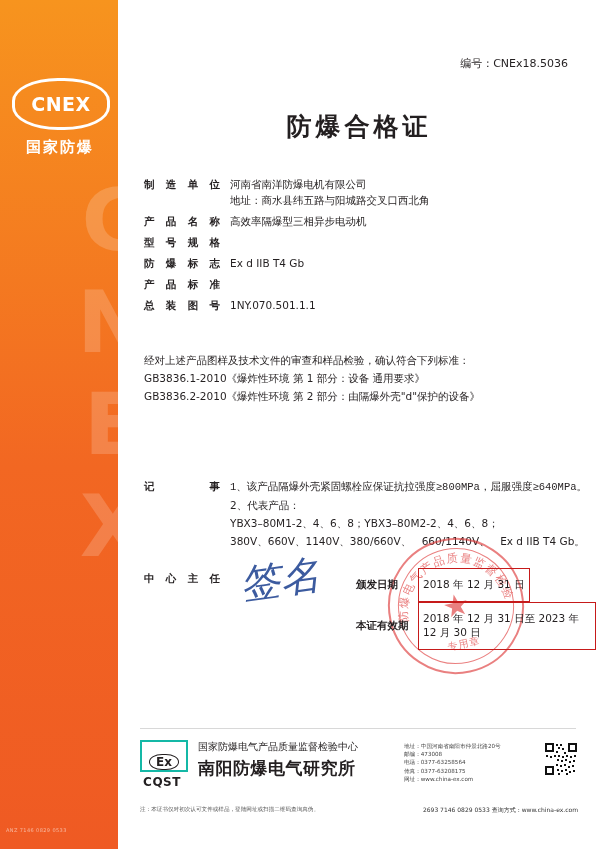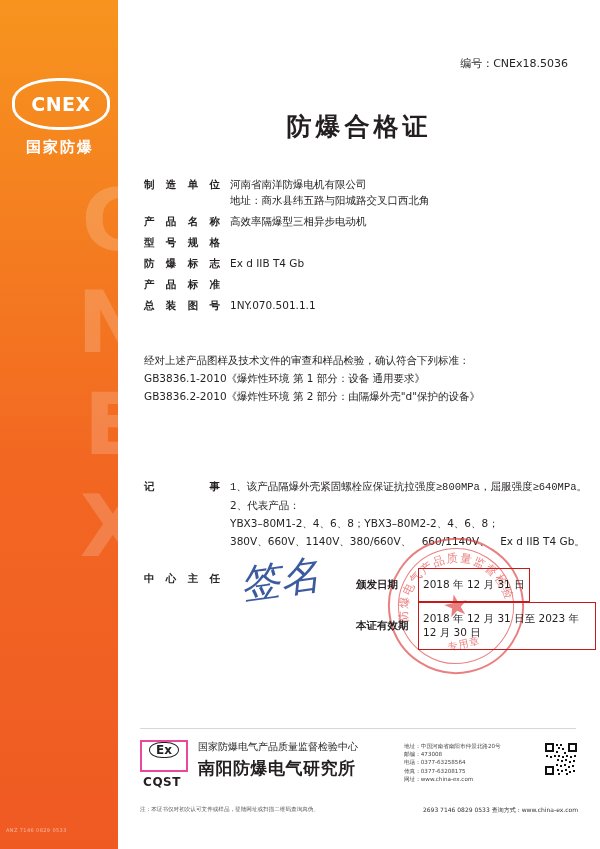--- a/index.html
+++ b/index.html
@@ -73,22 +73,22 @@
               color:#d33;font-size:30px;line-height:1;}
   .seal .arc{position:absolute;left:0;top:0;width:132px;height:132px;}
   .seal .arc text{fill:#d33;font-size:11.5px;font-family:"DejaVu Sans",sans-serif;letter-spacing:1.5px;}
   .seal .btm{position:absolute;left:0;bottom:20px;width:132px;text-align:center;
              color:#d33;font-size:10px;letter-spacing:1px;}
 
   
   .footer-rule{position:absolute;left:140px;top:728px;width:436px;height:1px;background:#d8d8d8;}
   .footer{position:absolute;left:140px;top:740px;width:440px;display:flex;align-items:flex-start;}
   .ex-mark{flex:0 0 46px;}
-  .ex-box{width:44px;height:28px;border:2px solid #ec4899;display:flex;
-          align-items:flex-start;justify-content:center;font-size:13px;font-weight:bold;}
+  .ex-box{width:44px;height:28px;border:2px solid #14b8a6;display:flex;
+          align-items:flex-end;justify-content:center;font-size:13px;font-weight:bold;}
   .ex-box .oval{border:1.6px solid #231f20;border-radius:18px/11px;padding:0px 6px;font-size:12px;}
   .cqst{margin-top:3px;width:44px;text-align:center;font-size:12px;font-weight:bold;letter-spacing:.5px;}
   .org{flex:0 0 200px;padding-left:10px;}
   .org-top{font-size:10px;color:#231f20;margin-bottom:3px;}
   .org-main{font-size:17px;font-weight:bold;letter-spacing:.5px;color:#231f20;}
   .addr{flex:1;font-size:5.6px;line-height:8.2px;color:#444;padding-left:6px;padding-top:2px;}
   .qr{position:absolute;right:22px;top:742px;width:34px;height:34px;}
   .qr svg{display:block;}
 
   .footnote{position:absolute;left:140px;top:806px;width:430px;font-size:5.6px;color:#555;}

